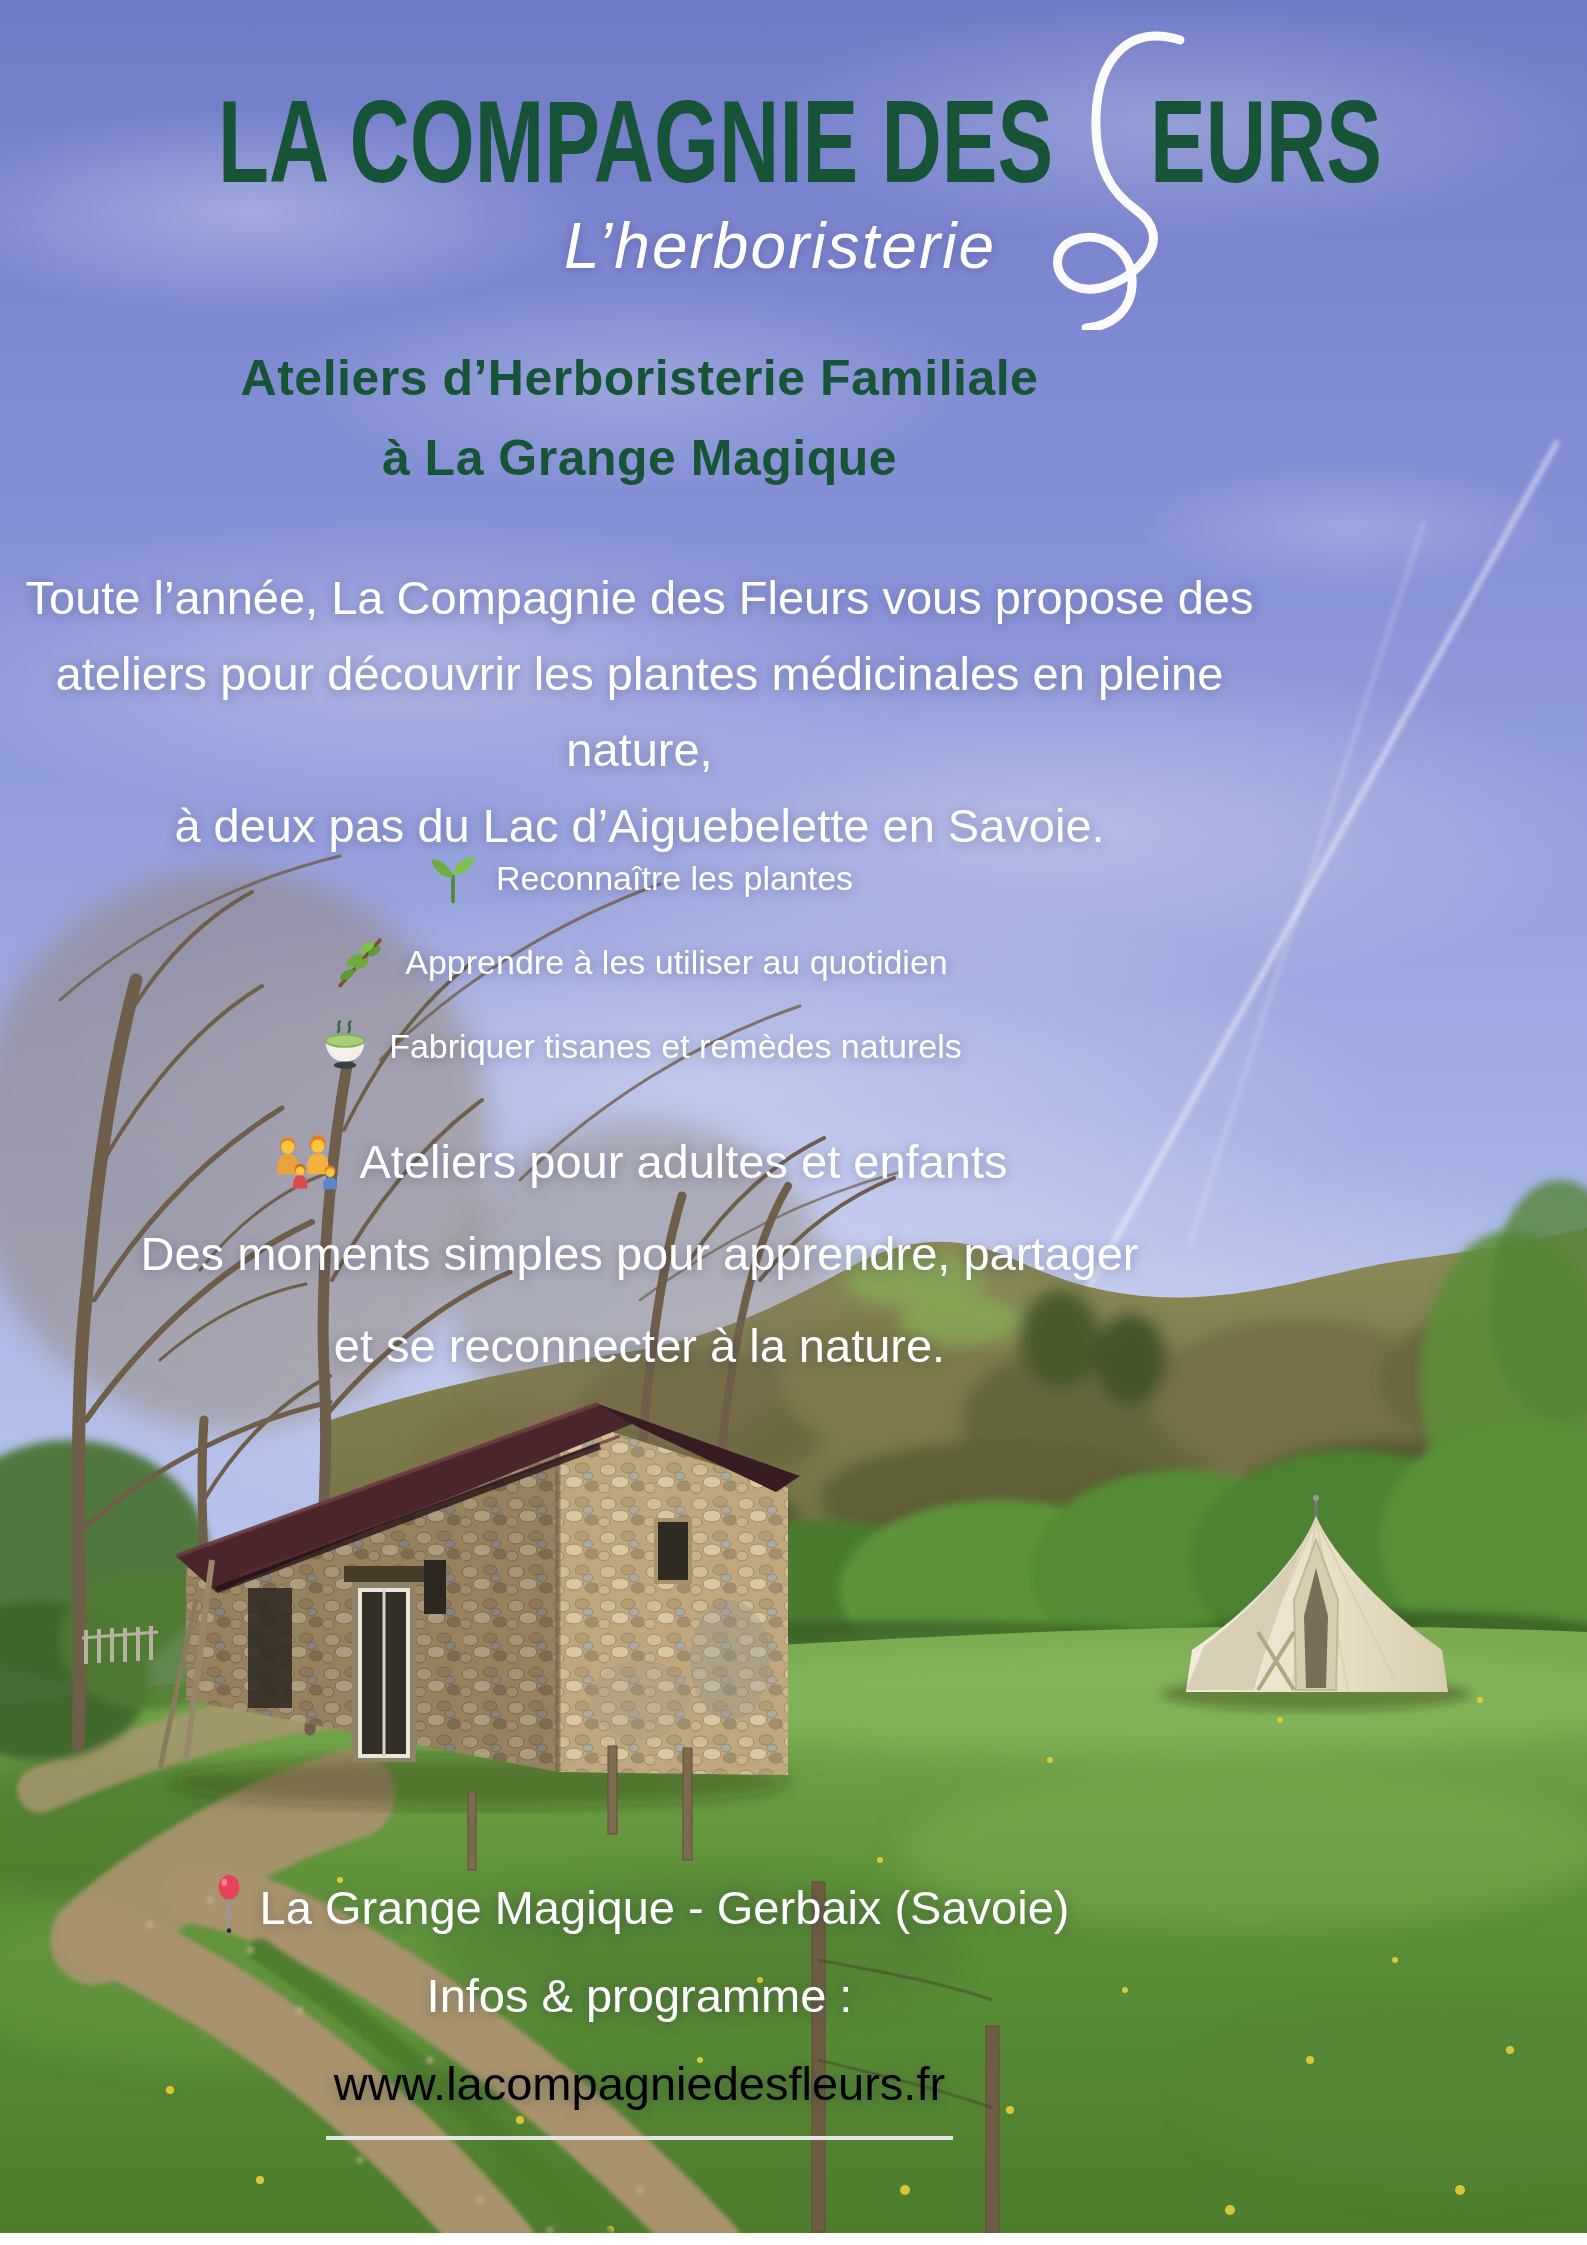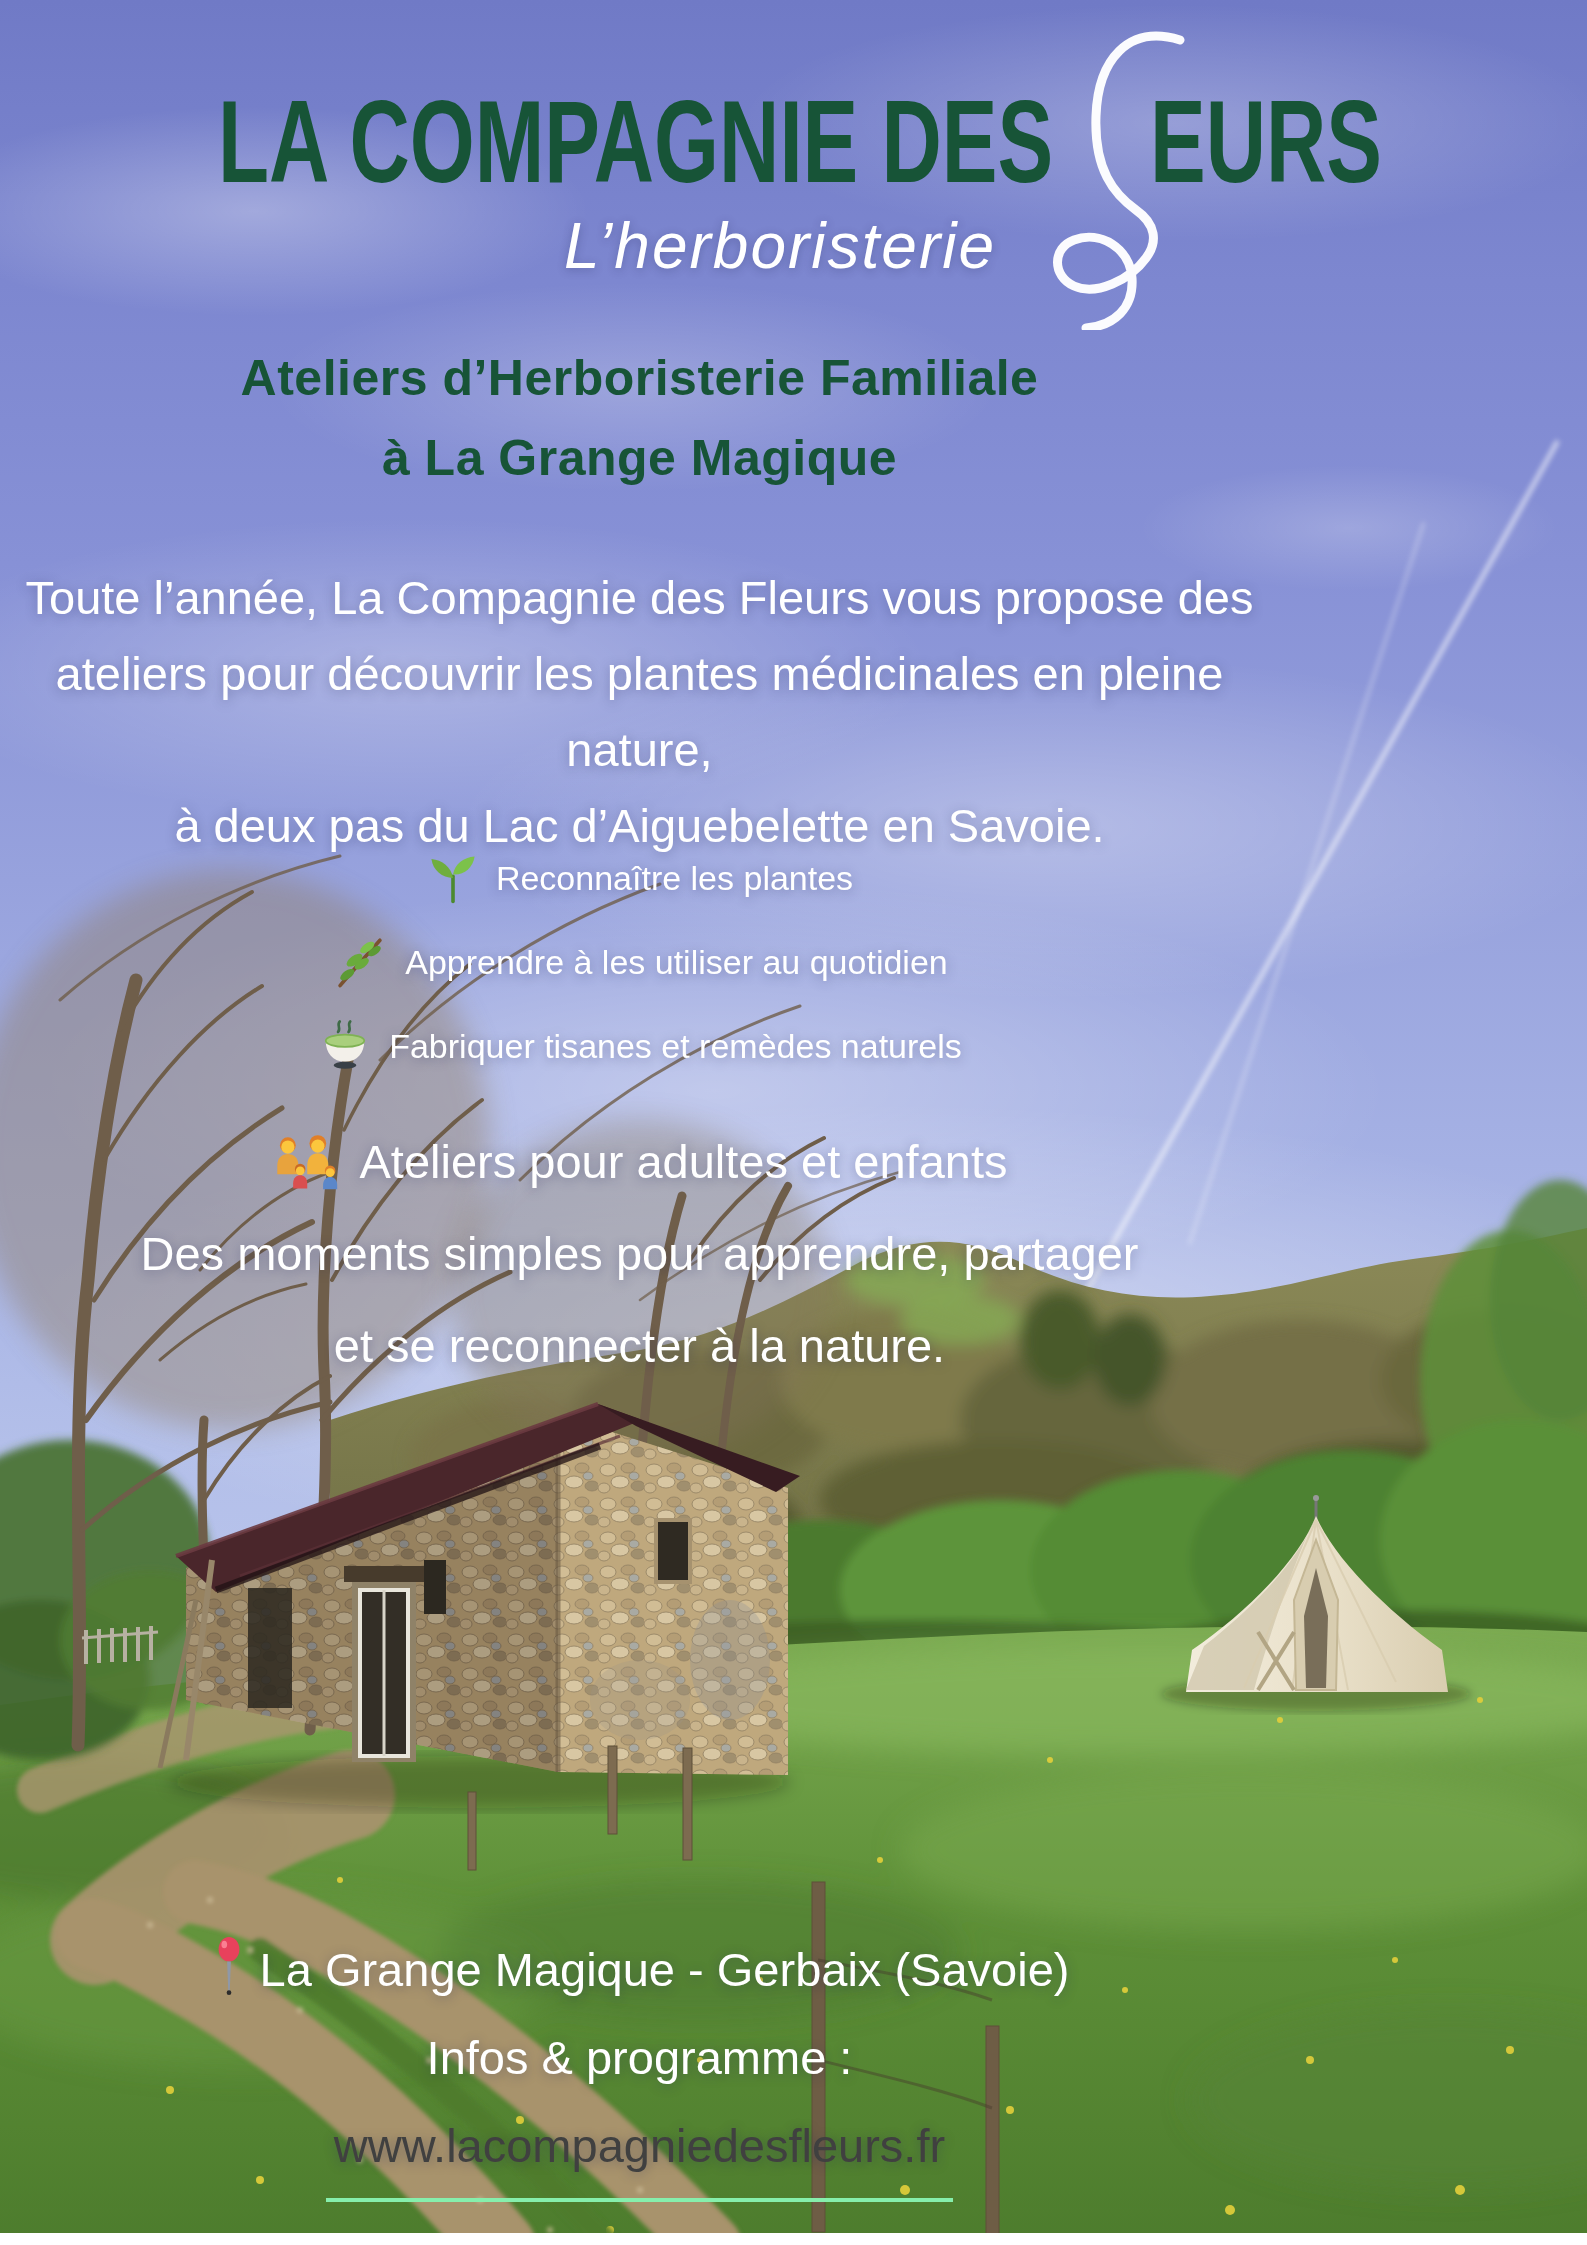--- a/index.html
+++ b/index.html
@@ -45,26 +45,26 @@
     color:#fff;letter-spacing:2px;text-shadow:0 2px 10px rgba(35,40,90,.3);
   }
   .headline{top:338px;font-size:50px;line-height:80px;font-weight:bold;letter-spacing:.5px;}
   .intro{top:560px;font-size:47px;line-height:76px;}
   .bullets{top:836px;font-size:34px;line-height:84px;}
   .bullet-row{display:flex;justify-content:center;align-items:center;height:84px;}
   .bullet-row svg{margin-right:16px;flex:0 0 auto;}
   .family{top:1116px;font-size:47px;line-height:92px;}
   .family-row{display:flex;justify-content:center;align-items:center;height:92px;}
   .family-row svg{margin-right:14px;}
-  .footer{top:1926px;font-size:47px;line-height:88px;}
+  .footer{top:1864px;font-size:47px;line-height:88px;}
   .footer-row{display:flex;justify-content:center;align-items:center;height:88px;}
   .footer-row svg{margin-right:12px;}
   .site-link{
-    display:inline-block;color:#404040;text-decoration:none;
-    border-bottom:4px solid #86efac;padding:0 8px 8px 8px;
+    display:inline-block;color:#000000;text-decoration:none;
+    border-bottom:4px solid #e5e5e5;padding:0 8px 8px 8px;
   }
 </style>
 </head>
 <body>
 
 <div class="poster">
 
   <div class="sky"></div>
   <div class="clouds"></div>
   <div class="contrail c1"></div>

